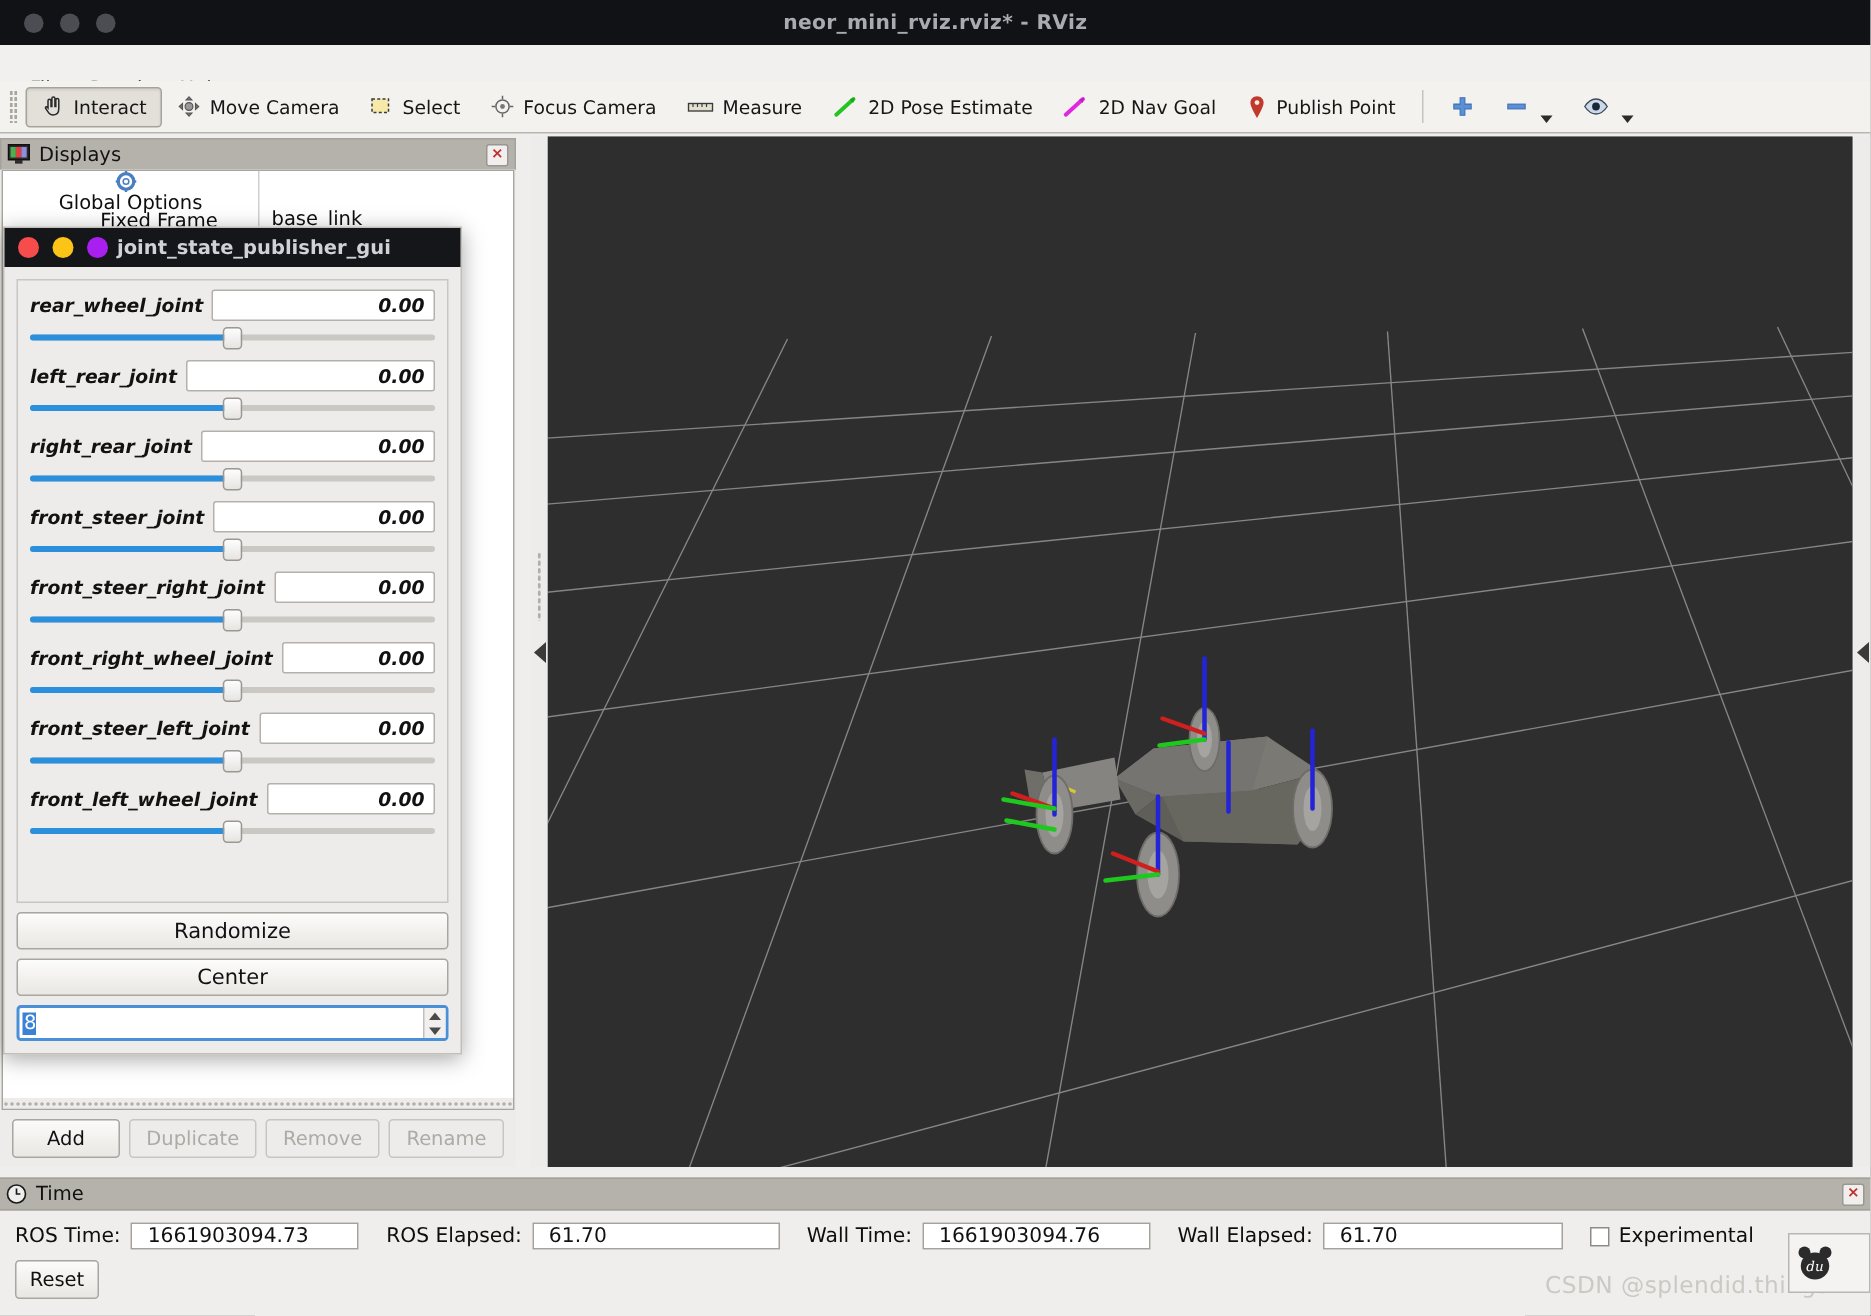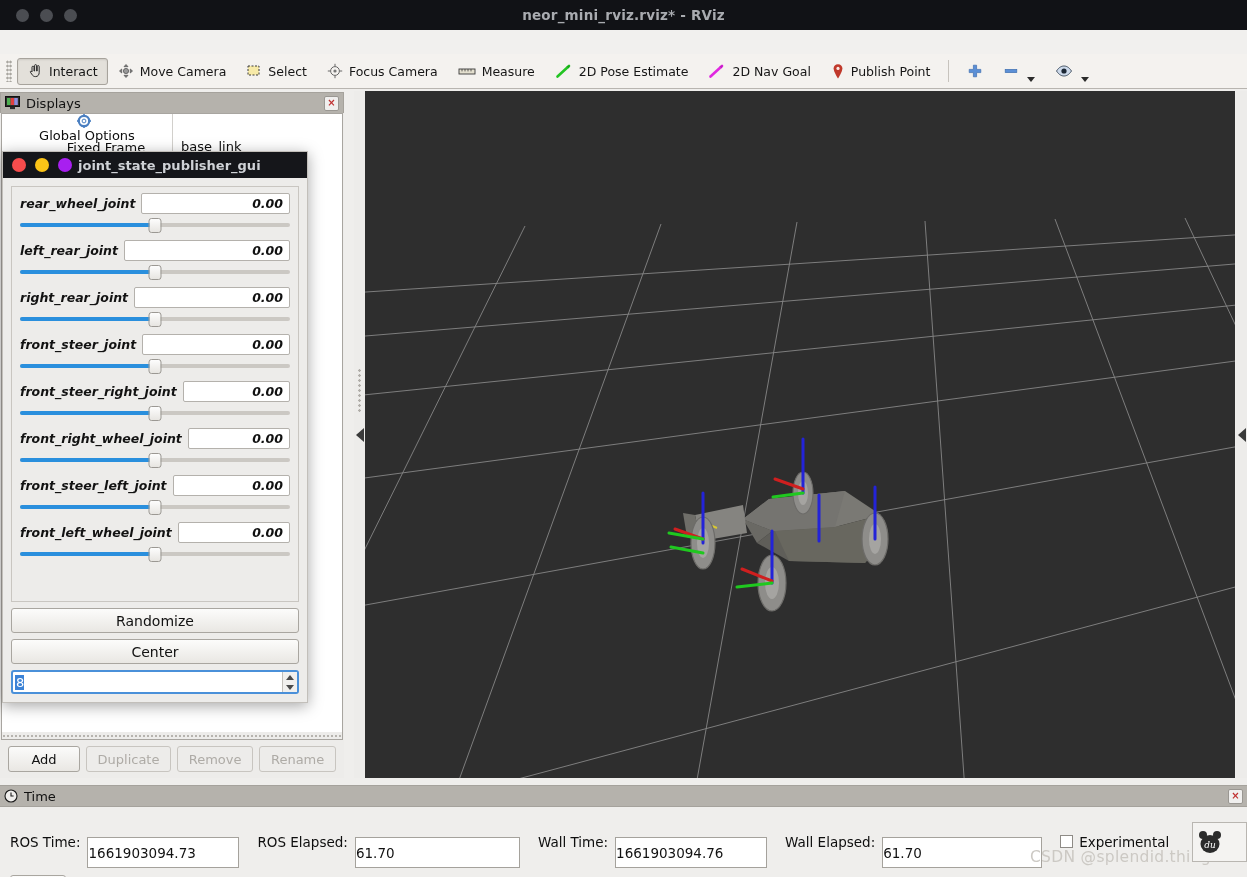--- a/index.html
+++ b/index.html
@@ -187,24 +187,23 @@
     display: flex; align-items: center; padding: 0 4px;
   }
   .time-header .th-title { font-size: 13px; color: #111; margin-left: 6px; flex: 1; }
   .time-body {
     display: flex; align-items: center; gap: 0px;
     padding: 8px 0 0 10px; font-size: 13.5px; color: #0e0e0e;
   }
   .time-field { display: flex; align-items: center; margin-right: 18px; }
   .time-field label { margin-right: 7px; white-space: nowrap; }
   .time-input {
-    height: 31px; border: 1px solid #a5a29c; background: #fff;
-    font-size: 13.5px; color: #111; padding: 0 0;
+    height: 18px; border: 1px solid #a5a29c; background: #fff;
+    font-size: 13.5px; color: #111; padding: 0 10px;
     font-family: "DejaVu Sans", "Liberation Sans", sans-serif;
-    margin-top: 22px;
   }
   .chk-wrap { display: flex; align-items: center; gap: 6px; }
   .chk {
     width: 13px; height: 13px; background: #fff;
     border: 1px solid #8e8b86;
   }
   .reset-row { padding: 7px 0 0 10px; }
 
   .watermark {
     position: absolute; left: 1030px; top: 848px;

